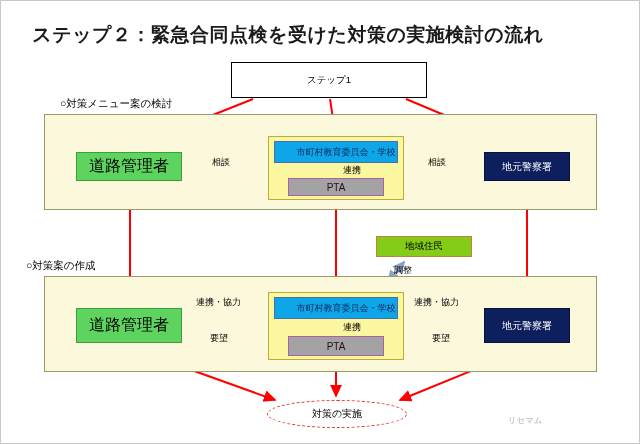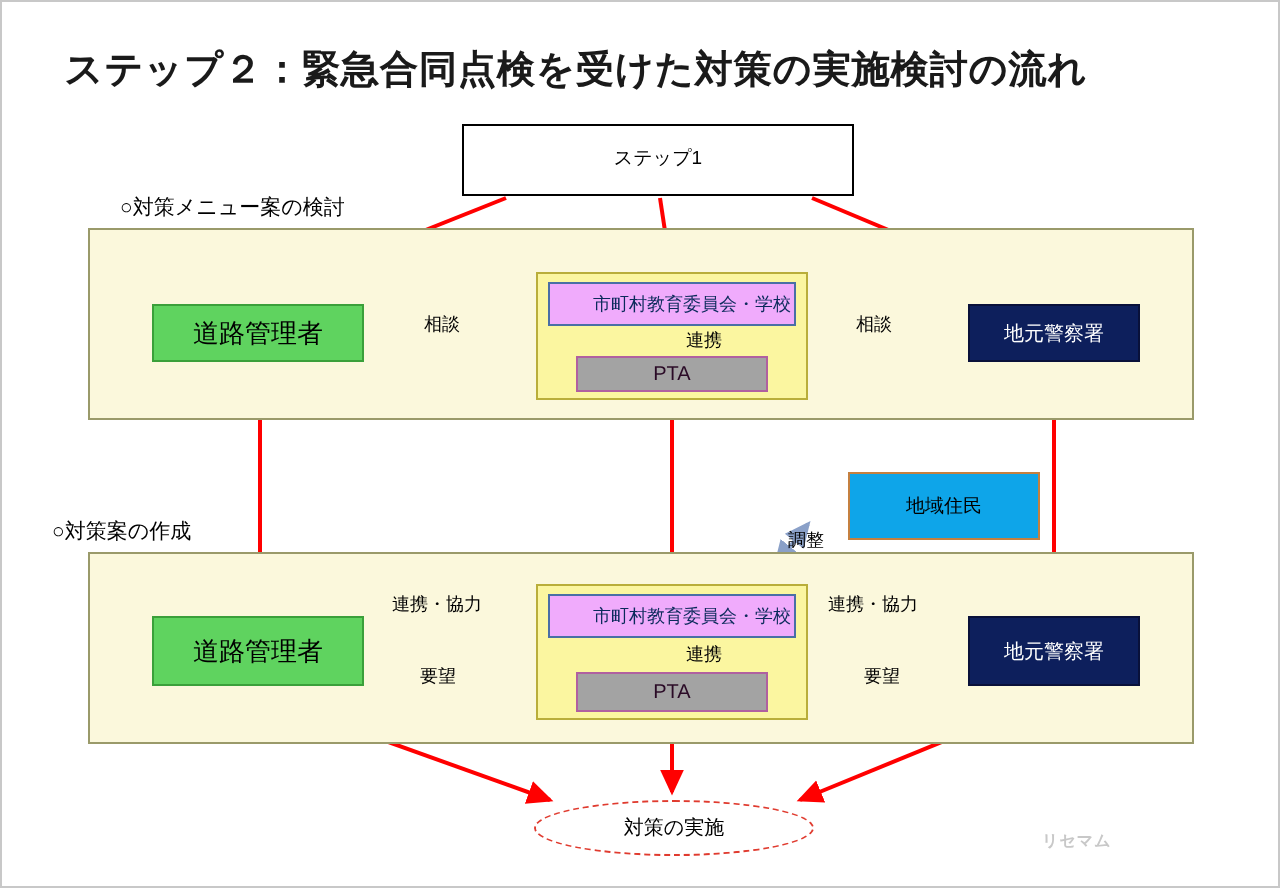--- a/index.html
+++ b/index.html
@@ -41,21 +41,21 @@
   .panel{
     background:#fbf8dc;border:1px solid #9a9a6a;
   }
   #panel1{left:44px;top:114px;width:553px;height:96px;}
   #panel2{left:44px;top:276px;width:553px;height:96px;}
 
   
   .greenbox{
     background:#5fd35f;border:1px solid #3aa03a;
     display:flex;align-items:center;justify-content:center;
-    font-size:13px;color:#000;font-weight:normal;
+    font-size:16px;color:#000;font-weight:normal;
   }
   #green1{left:76px;top:152px;width:106px;height:29px;}
   #green2{left:76px;top:308px;width:106px;height:35px;}
 
   
   .navybox{
     background:#0d1f5c;border:1px solid #09113a;
     display:flex;align-items:center;justify-content:center;
     font-size:10px;color:#ffffff;
   }
@@ -63,62 +63,62 @@
   #navy2{left:484px;top:308px;width:86px;height:35px;}
 
   
   .yellowgrp{
     background:#fbf6a0;border:1px solid #b9ae3a;
   }
   #ygrp1{left:268px;top:136px;width:136px;height:64px;}
   #ygrp2{left:268px;top:292px;width:136px;height:68px;}
 
   .bluebox{
-    background:#f0abfc;border:1px solid #4a6fa5;
+    background:#0ea5e9;border:1px solid #4a6fa5;
     display:flex;align-items:center;justify-content:center;
     font-size:9px;color:#0b2a5b;padding-left:20px;
   }
   #blue1{left:274px;top:141px;width:124px;height:22px;}
   #blue2{left:274px;top:297px;width:124px;height:22px;}
 
   .pinkbox{
     background:#a3a3a3;border:1px solid #b060a0;
     display:flex;align-items:center;justify-content:center;
     font-size:10px;color:#2a0a26;
   }
   #pink1{left:288px;top:178px;width:96px;height:18px;}
   #pink2{left:288px;top:336px;width:96px;height:20px;}
 
   
   #orange{
-    left:376px;top:236px;width:96px;height:34px;
-    background:#0ea5e9;border:1px solid #c58040;
-    display:flex;align-items:center;justify-content:center;
-    font-size:9.5px;color:#000;margin-left:48px;
+    left:376px;top:236px;width:96px;height:21px;
+    background:#84cc16;border:1px solid #c58040;
+    display:flex;align-items:center;justify-content:center;
+    font-size:9.5px;color:#000;
   }
 
   
   #ellipse{
     left:267px;top:400px;width:140px;height:28px;
     border:1.5px dashed #e03b2f;border-radius:70px/14px;
     display:flex;align-items:center;justify-content:center;
     font-size:10px;color:#000;background:#ffffff;
   }
 
   
   .alabel{font-size:9px;color:#000;background:transparent;}
 
   
   #wm{
     left:507px;top:404px;width:120px;height:30px;
     display:flex;align-items:flex-end;
     font-size:20px;font-weight:bold;color:#b8b8b8;
     letter-spacing:0.5px;
   }
-  #wm .sup{font-size:8px;color:#c8c8c8;margin-left:14px;margin-bottom:8px;}
+  #wm .sup{font-size:8px;color:#c8c8c8;margin-left:1px;margin-bottom:8px;}
 
   svg#wires{position:absolute;left:0;top:0;width:640px;height:444px;pointer-events:none;}
 </style>
 </head>
 <body>
 
 <div id="frame"></div>
 
 <div class="abs" id="title">ステップ２：緊急合同点検を受けた対策の実施検討の流れ</div>
 

